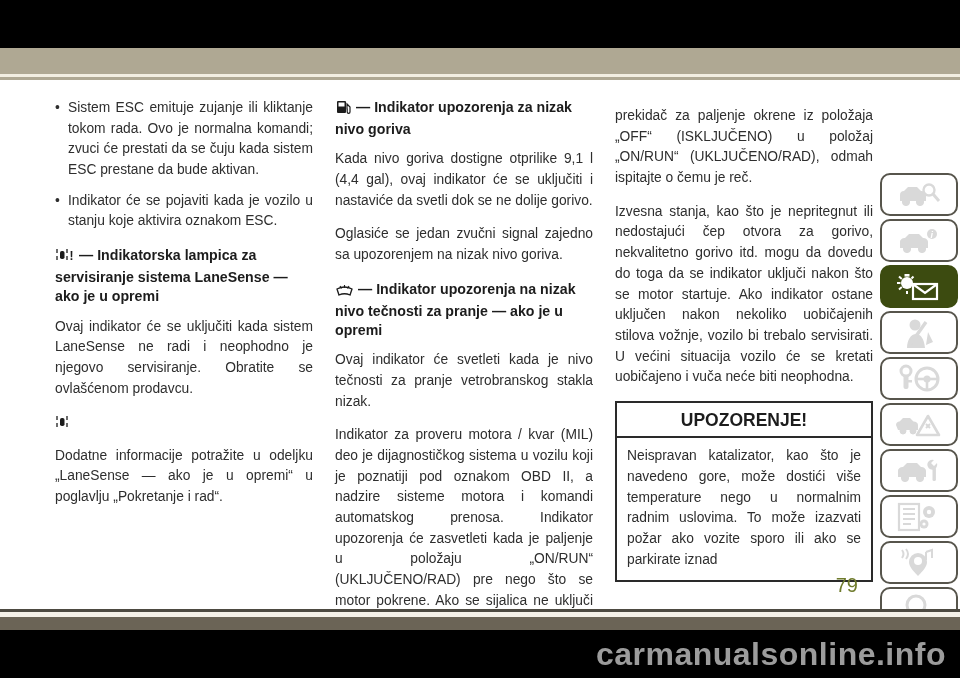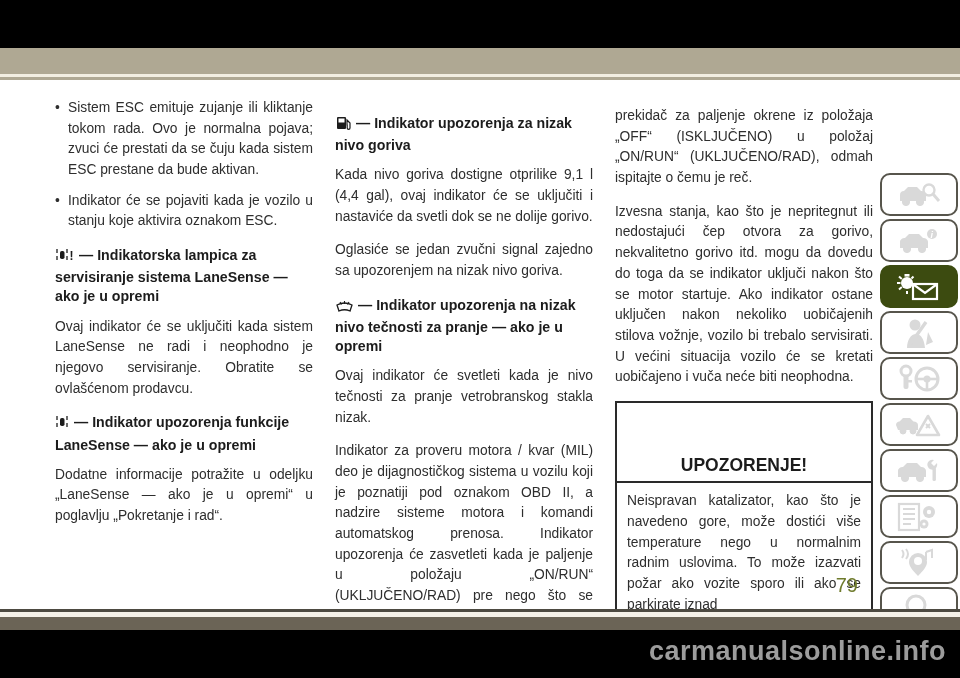--- a/index.html
+++ b/index.html
@@ -6,34 +6,34 @@
   body{width:960px;height:678px;position:relative;background:#000;
        font-family:"Liberation Sans", sans-serif;overflow:hidden;}
   .top-tan{position:absolute;left:0;top:48px;width:960px;height:26px;background:#afa893;}
   .top-cream{position:absolute;left:0;top:74px;width:960px;height:3px;background:#f2eee1;}
   .top-tan-thin{position:absolute;left:0;top:77px;width:960px;height:3px;background:#afa893;}
   .page{position:absolute;left:0;top:80px;width:960px;height:529px;background:#ffffff;}
   .bottom-darkline{position:absolute;left:0;top:609px;width:960px;height:3px;background:#4d4a41;}
   .bottom-white{position:absolute;left:0;top:612px;width:960px;height:5px;background:#f4f1e8;}
   .bottom-olive{position:absolute;left:0;top:617px;width:960px;height:13px;background:#6b6456;}
   .bottom-black{position:absolute;left:0;top:630px;width:960px;height:48px;background:#000;}
-  .watermark{position:absolute;right:14px;top:636px;color:#9c9c9c;font-size:27px;
+  .watermark{position:absolute;right:14px;top:636px;color:#9c9c9c;font-size:32px;
              font-weight:bold;letter-spacing:0.5px;}
 
   .col{position:absolute;top:18px;width:258px;color:#2e2e2e;font-size:13.8px;line-height:1.5;}
   .col1{left:55px;} .col2{left:335px;} .col3{left:615px;}
   .col p{margin:0 0 13px 0;text-align:justify;}
   .bullet{position:relative;padding-left:13px;margin:0 0 10px 0;text-align:justify;}
   .bullet .dot{position:absolute;left:0;top:0;}
   h3{margin:14px 0 10px 0;font-size:14.2px;line-height:1.35;color:#1c1c1c;}
   h3 .hicon{display:inline-block;vertical-align:-3px;margin-right:4px;}
 
   .warnbox{border:2px solid #2a2a2a;margin-top:4px;}
   .warntitle{text-align:center;font-weight:bold;font-size:17.5px;padding:4px 0 3px 0;
-             border-bottom:2px solid #2a2a2a;color:#1c1c1c;margin-top:45px;}
+             border-bottom:2px solid #2a2a2a;color:#1c1c1c;}
   .warnbody{padding:8px 10px 10px 10px;text-align:justify;font-size:13.8px;line-height:1.5;color:#2e2e2e;}
   .pagenum{position:absolute;left:790px;top:494px;width:68px;text-align:right;
            color:#6f7b2d;font-size:20px;}
 
   .sidebar{position:absolute;left:880px;top:93px;width:78px;display:flex;
            flex-direction:column;gap:3px;}
   .tab{height:43px;background:#ffffff;border:2px solid #57554c;border-radius:10px;
        display:flex;align-items:center;justify-content:center;box-sizing:border-box;}
   .tab.active{background:#3c4b10;border-color:#3c4b10;}
   .tab svg{display:block;}
@@ -45,21 +45,21 @@
 
 <div class="top-tan"></div>
 <div class="top-cream"></div>
 <div class="top-tan-thin"></div>
 
 <div class="page">
 
   <div class="col col1">
     <div class="bullet">
       <span class="dot">•</span>
-      <span>Sistem ESC emituje zujanje ili kliktanje tokom rada. Ovo je normalna pojava; zvuci će prestati da se čuju kada sistem ESC prestane da bude aktivan.</span>
+      <span>Sistem ESC emituje zujanje ili kliktanje tokom rada. Ovo je normalna komandi; zvuci će prestati da se čuju kada sistem ESC prestane da bude aktivan.</span>
     </div>
     <div class="bullet">
       <span class="dot">•</span>
       <span>Indikator će se pojaviti kada je vozilo u stanju koje aktivira oznakom ESC.</span>
     </div>
     <h3>
       <span class="hicon">
         <svg width="20" height="15" viewBox="0 0 20 15">
           <g stroke="#1c1c1c" stroke-width="1.3" fill="none">
             <line x1="2" y1="1" x2="2" y2="5"></line>
@@ -75,27 +75,27 @@
     <h3>
       <span class="hicon">
         <svg width="15" height="15" viewBox="0 0 15 15">
           <g stroke="#1c1c1c" stroke-width="1.3" fill="none">
             <line x1="2" y1="1" x2="2" y2="5"></line>
               <line x1="2" y1="8" x2="2" y2="12"></line>
             <line x1="12" y1="1" x2="12" y2="5"></line>
               <line x1="12" y1="8" x2="12" y2="12"></line>
           </g>
           <rect x="5" y="3" width="4.5" height="8" rx="1.8" fill="#1c1c1c"></rect>
-        </svg></span><span>— Indikator upozorenja funkcije LaneSense — ako je u opremi</span>
+        </svg></span>
     </h3>
     <p>Dodatne informacije potražite u odeljku „LaneSense — ako je u opremi“ u poglavlju „Pokretanje i rad“.</p>
   </div>
 
   <div class="col col2">
-    <h3 style="margin-top:16px">
+    <h3 style="margin-top:0">
       <span class="hicon">
         <svg width="17" height="16" viewBox="0 0 17 16">
           <rect x="2" y="2" width="9" height="12" rx="1" fill="#1c1c1c"></rect>
           <rect x="3.5" y="3.5" width="6" height="4" fill="#ffffff"></rect>
           <path d="M12 5 l3 3 v5 a1.4 1.4 0 0 1 -2.8 0 v-3 h-0.2 z" fill="none" stroke="#1c1c1c" stroke-width="1.2"></path>
         </svg></span><span>— Indikator upozorenja za nizak nivo goriva</span>
     </h3>
     <p>Kada nivo goriva dostigne otprilike 9,1 l (4,4 gal), ovaj indikator će se uključiti i nastaviće da svetli dok se ne dolije gorivo.</p>
     <p>Oglasiće se jedan zvučni signal zajedno sa upozorenjem na nizak nivo goriva.</p>
     <h3>

